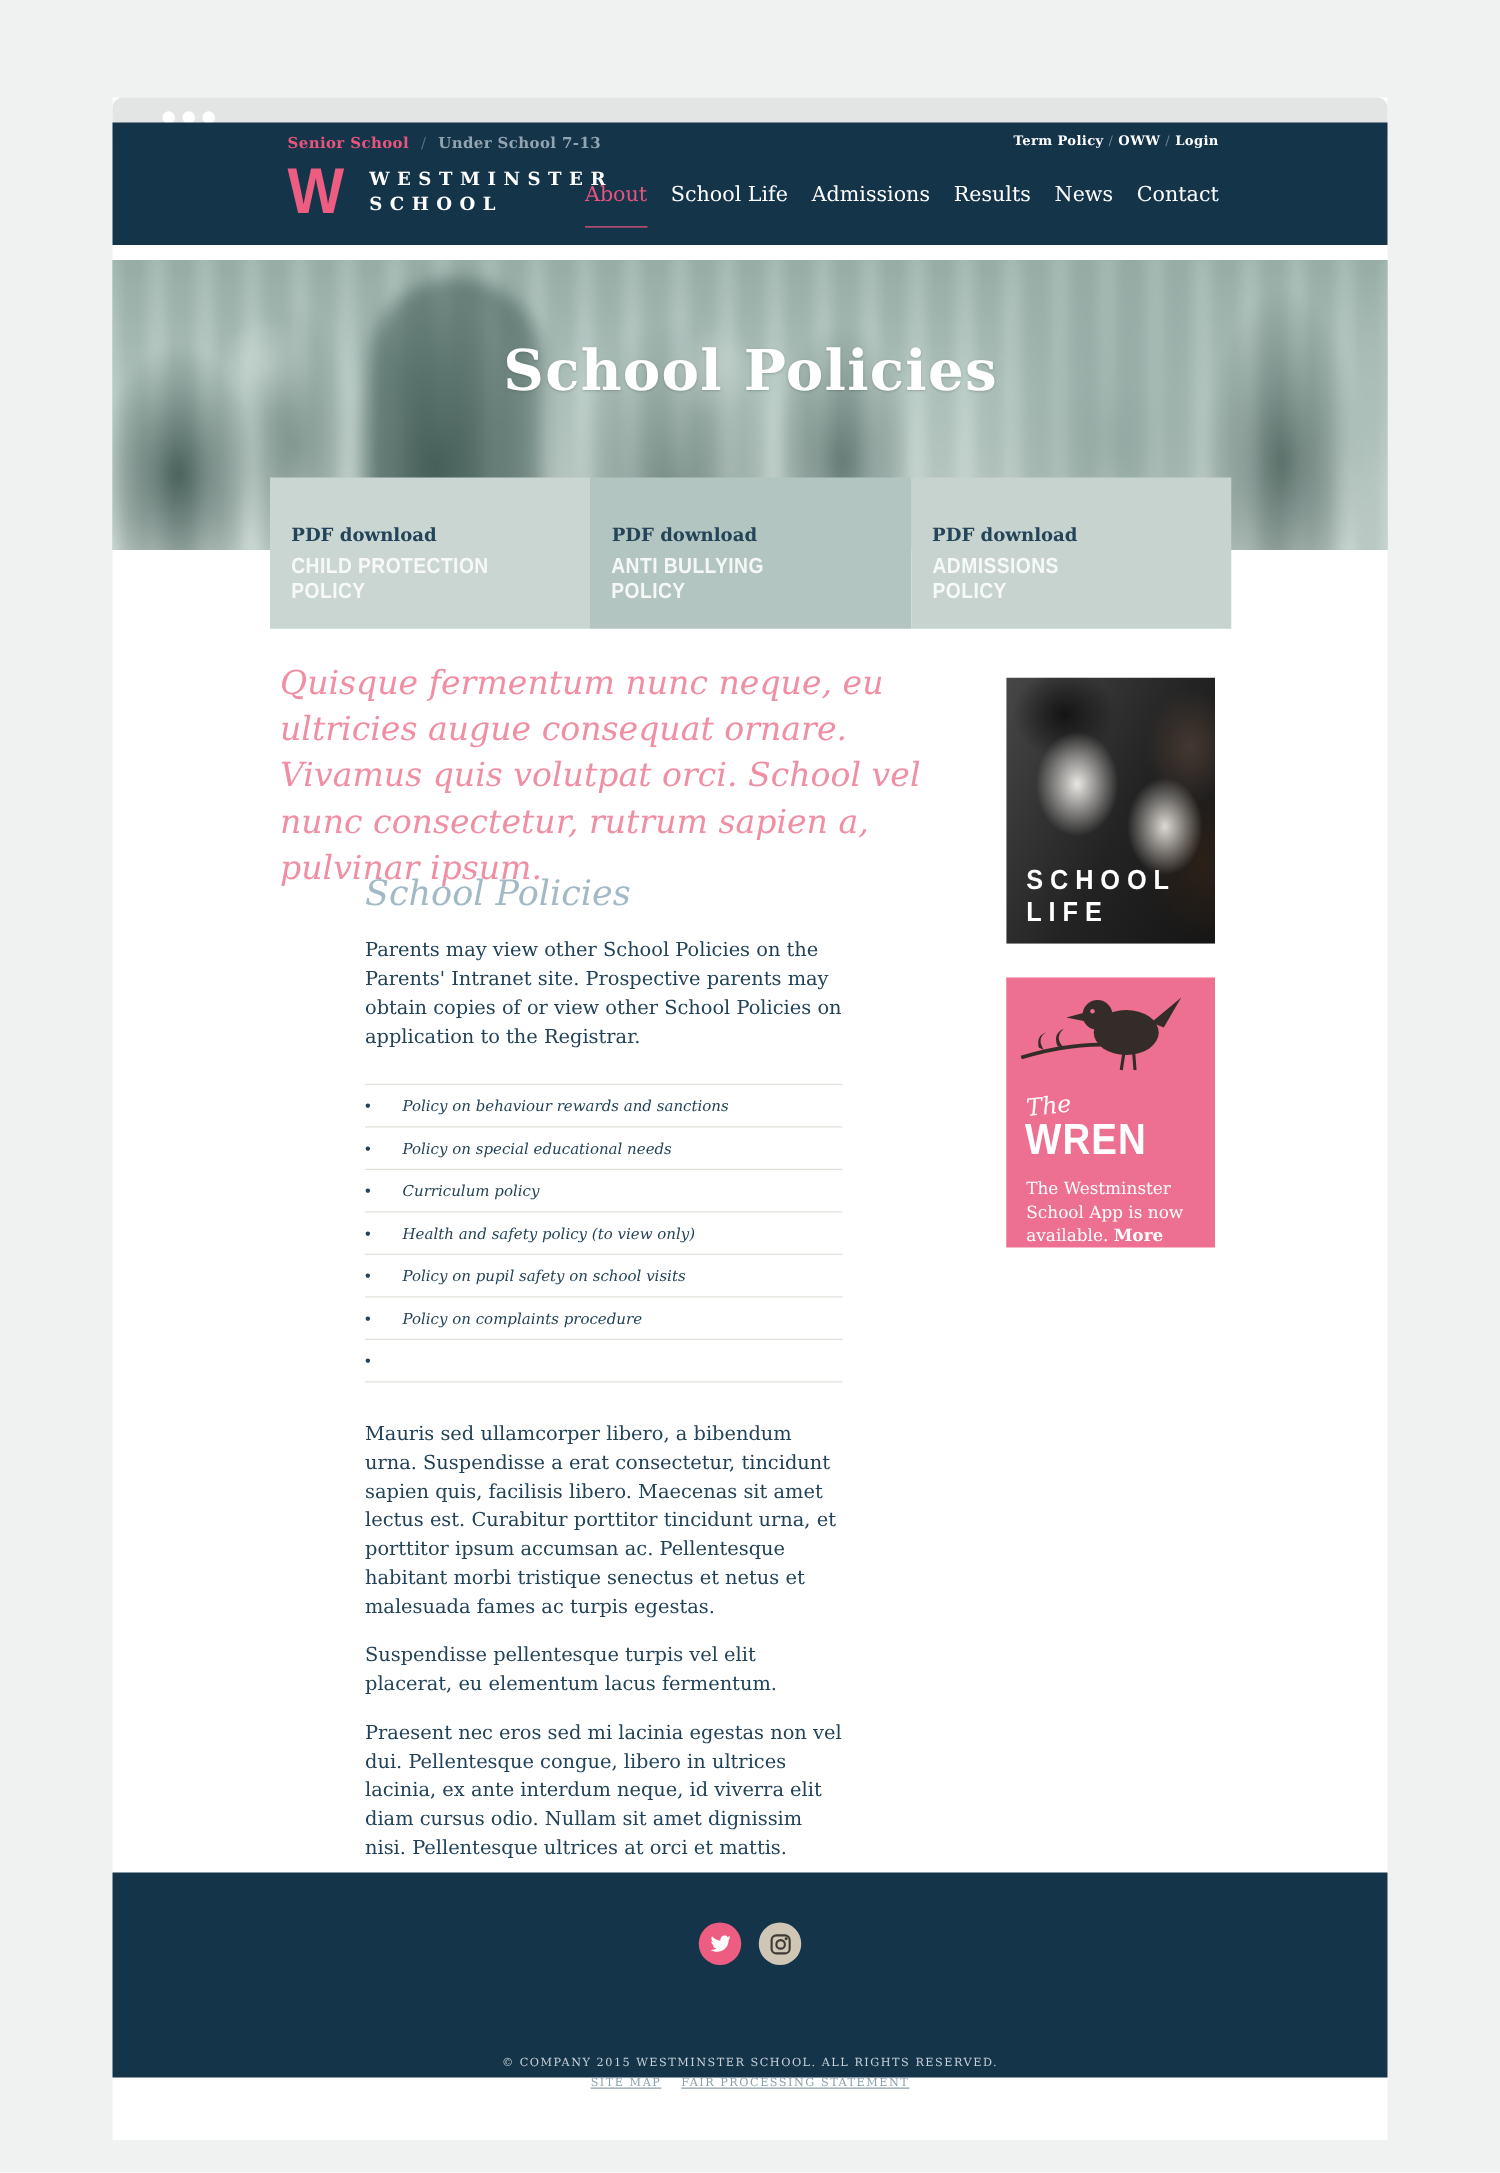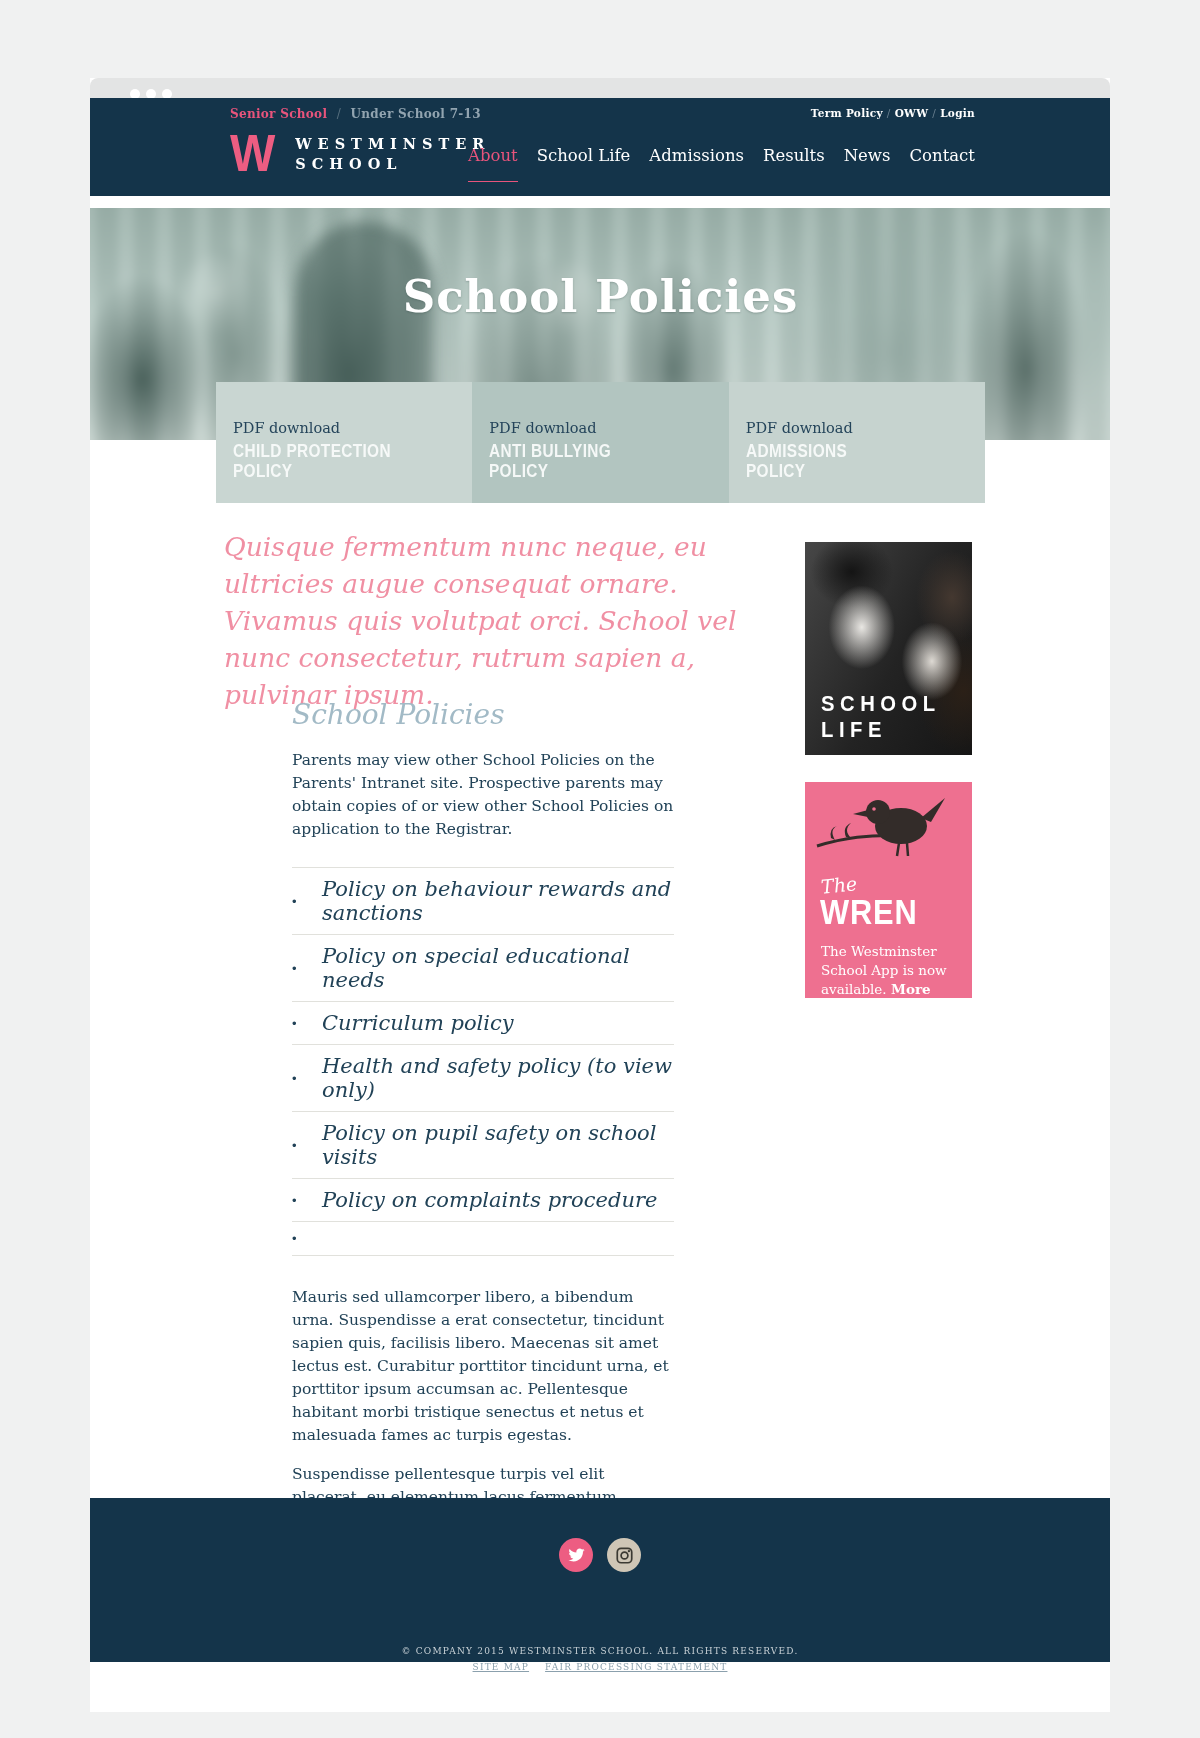--- a/index.html
+++ b/index.html
@@ -46,35 +46,35 @@
       linear-gradient(180deg, #9cb2ab 0%, #b6c9c3 45%, #c6d3ce 100%);}
   .hero-arch{position:absolute;left:205px;top:14px;width:140px;height:215px;border-radius:75px 75px 0 0;background:rgba(52,78,72,.5);filter:blur(7px);}
   .hero-title{position:absolute;left:126px;width:769px;top:62px;text-align:center;color:#ffffff;font-size:45px;font-weight:bold;letter-spacing:1px;text-shadow:0 1px 2px rgba(30,55,50,.25);}
 
   
   .pdf-cards{position:absolute;left:126px;top:304px;width:769px;height:121px;display:flex;}
   .pdf-card{flex:1;height:121px;box-sizing:border-box;padding:38px 16px 0 17px;cursor:pointer;}
   .pdf-card:nth-child(1){background:#c9d6d2;}
   .pdf-card:nth-child(2){background:#b2c5c0;}
   .pdf-card:nth-child(3){background:#c6d3cf;}
-  .pdf-eyebrow{font-size:14.5px;color:#24445a;margin-bottom:5px;}
+  .pdf-eyebrow{font-size:14.5px;color:#24445a;margin-bottom:5px;font-weight:bold;}
   .pdf-title{font-family:"Liberation Sans",sans-serif;font-weight:700;font-size:17.5px;line-height:1.17;color:rgba(250,252,251,.93);letter-spacing:.4px;transform:scaleX(.88);transform-origin:left;white-space:nowrap;}
 
   
   .intro{position:absolute;left:134px;top:450px;width:565px;font-style:italic;font-size:26.5px;line-height:37px;color:#f08fa3;}
 
   
   .article{position:absolute;left:202px;top:620px;width:382px;color:#214257;}
   .section-heading{font-style:italic;font-size:28px;font-weight:normal;color:#a2bac6;margin:0 0 18px 0;}
   .article p{font-size:15.5px;line-height:23px;margin:0 0 16px 0;}
   .policy-list{margin:26px 0 30px 0;}
   .policy-row{display:flex;align-items:center;border-top:1px solid #e1e1dc;padding:9px 0;cursor:default;}
   .policy-row:last-child{border-bottom:1px solid #e1e1dc;}
   .policy-bullet{width:30px;color:#214257;font-size:13px;flex:none;font-family:"Liberation Sans",sans-serif;}
-  .policy-text{font-style:italic;font-size:21px;color:#214257;}
+  .policy-text{font-style:italic;font-size:12px;color:#214257;}
   .heading2{margin-top:34px;font-size:30px;}
 
   
   .sl-card{position:absolute;left:715px;top:464px;width:167px;height:213px;overflow:hidden;cursor:pointer;}
   .sl-photo{position:absolute;inset:0;background:
       radial-gradient(46px 58px at 34% 40%, #e9e7e3, transparent 72%),
       radial-gradient(42px 54px at 76% 56%, #ddd9d3, transparent 72%),
       radial-gradient(55px 48px at 28% 14%, #141414, transparent 75%),
       radial-gradient(46px 60px at 88% 26%, #443830, transparent 78%),
       radial-gradient(60px 80px at 95% 70%, #2b2017, transparent 80%),

